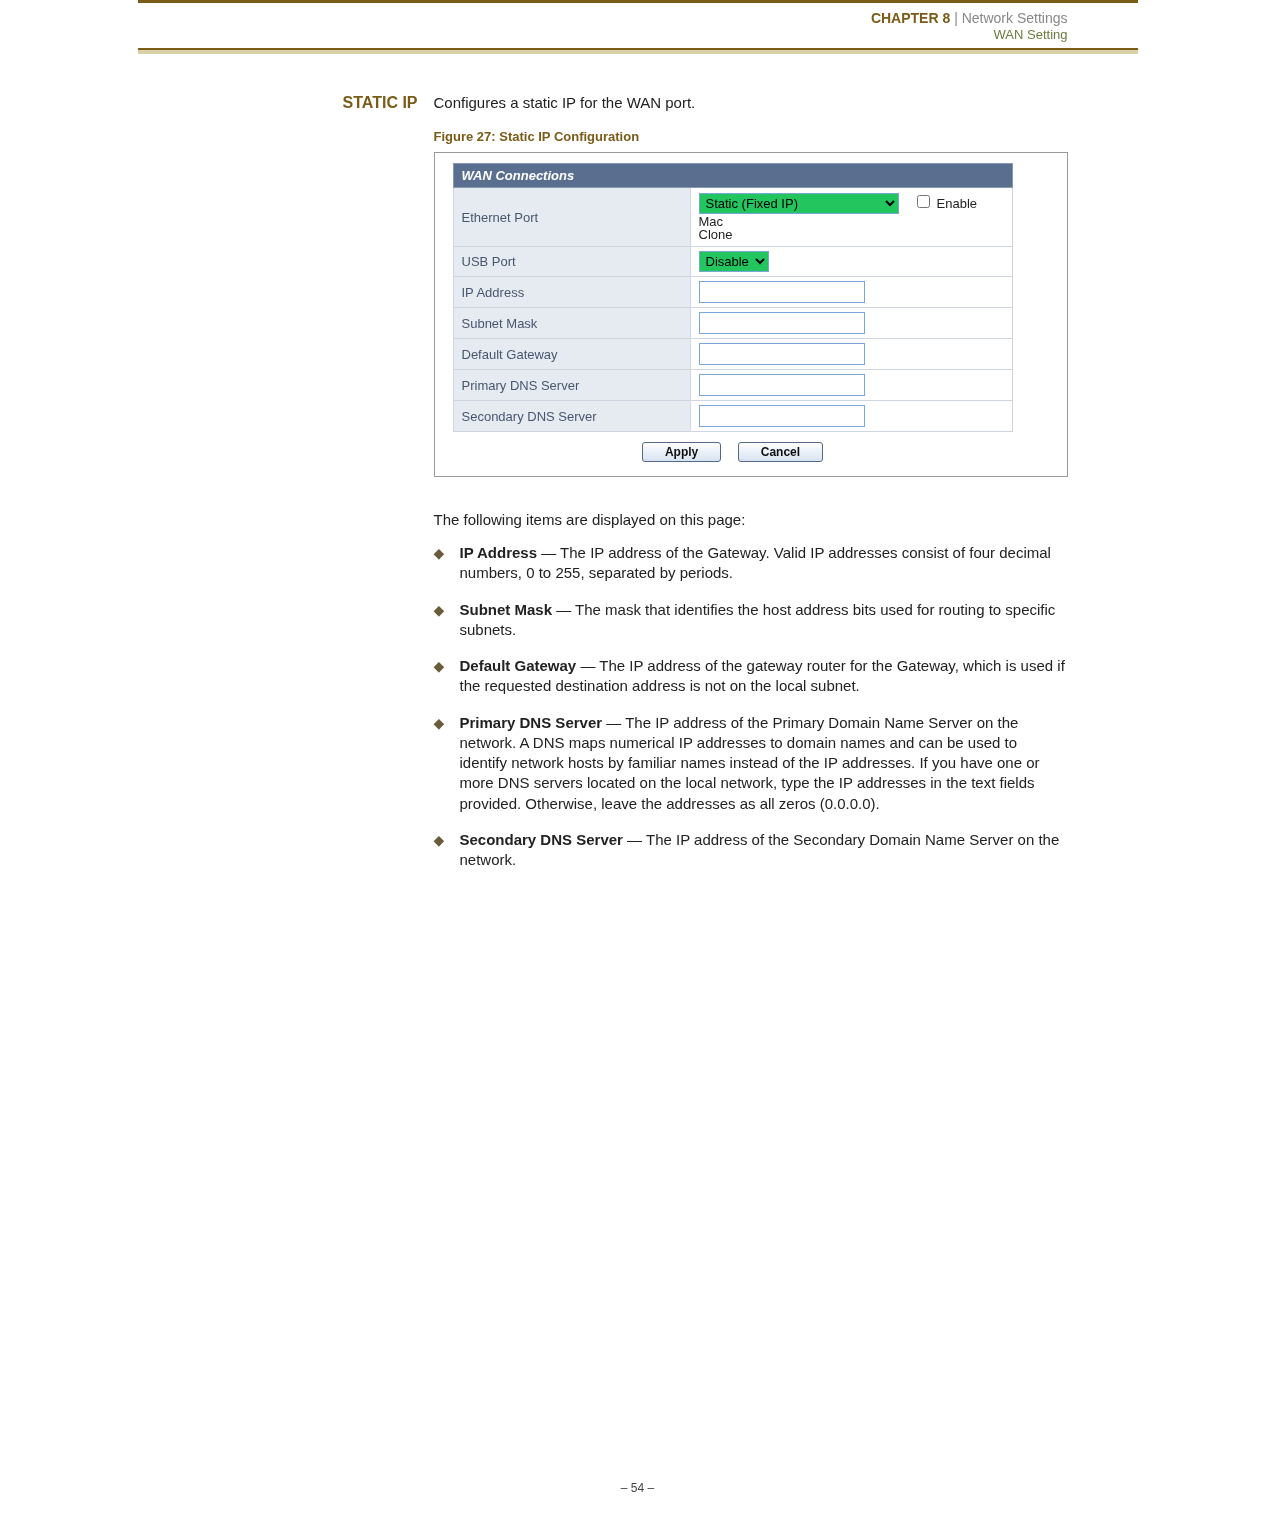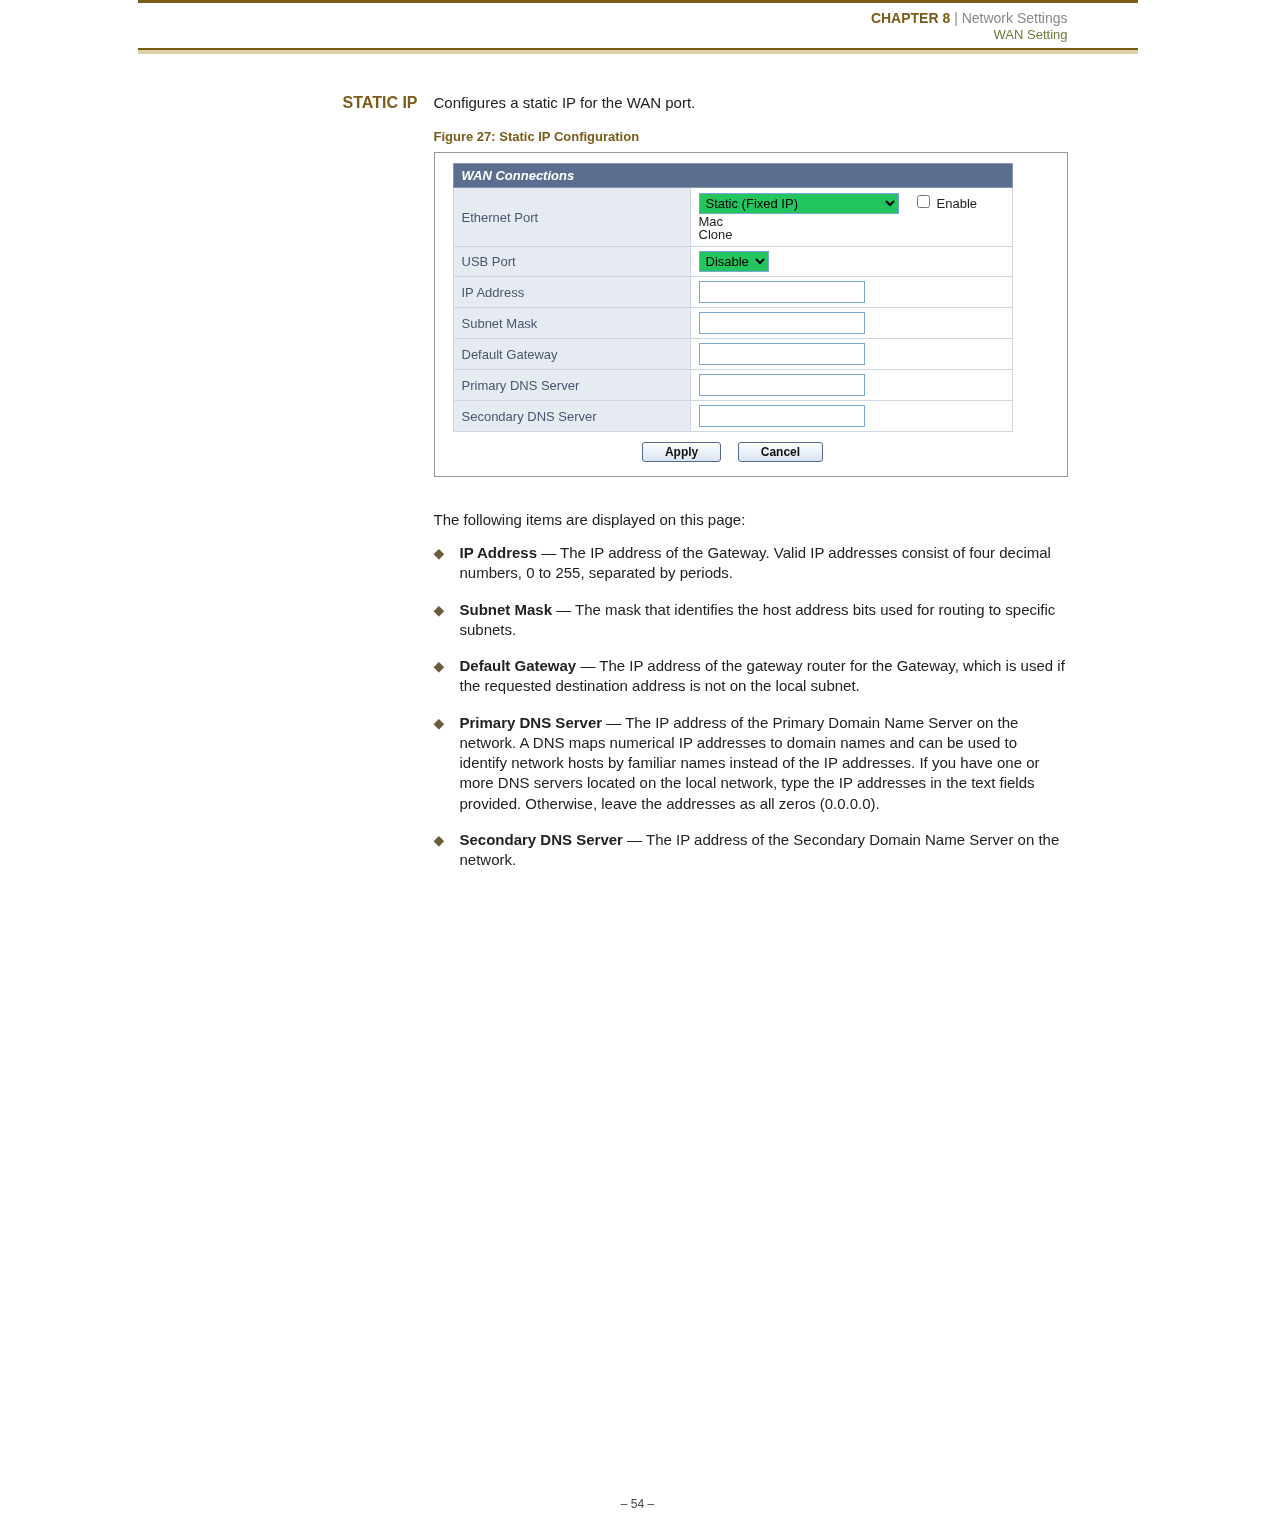--- a/index.html
+++ b/index.html
@@ -26,21 +26,21 @@
   .sel{border:1px solid #7aa7d8;background:#22c55e;font-size:13px;padding:1px 2px;}
   input.txt{border:1px solid #7aa7d8;background:#fff;width:160px;height:18px;}
   .chk-lbl{font-size:13px;color:#222;}
   .btnrow{text-align:center;padding-top:10px;}
   .btn{display:inline-block;border:1px solid #55678a;background:linear-gradient(#fdfefe,#d8e3f1);border-radius:3px;padding:2px 22px;font-size:12px;font-weight:bold;color:#111;margin:0 6px;cursor:pointer;}
   .after-fig{margin-top:34px;font-size:15px;}
   ul.bul{list-style:none;padding:0;margin:14px 0 0 0;}
   ul.bul li{position:relative;padding:0 0 16px 26px;font-size:15px;line-height:1.35;}
   ul.bul li:before{content:"◆";position:absolute;left:0;top:1px;color:#6a5b3a;font-size:14px;}
   .term{font-weight:bold;}
-  .pgnum{position:absolute;bottom:19px;left:0;right:0;text-align:center;font-size:12px;color:#444;}
+  .pgnum{position:absolute;bottom:35px;left:0;right:0;text-align:center;font-size:12px;color:#444;}
 </style>
 </head>
 <body>
 
 <div class="page">
 
   <div class="hdr-band">
     <div class="hdr-content">
       <span class="hdr-ch">CHAPTER 8</span>
       <span class="hdr-sep">|</span>

